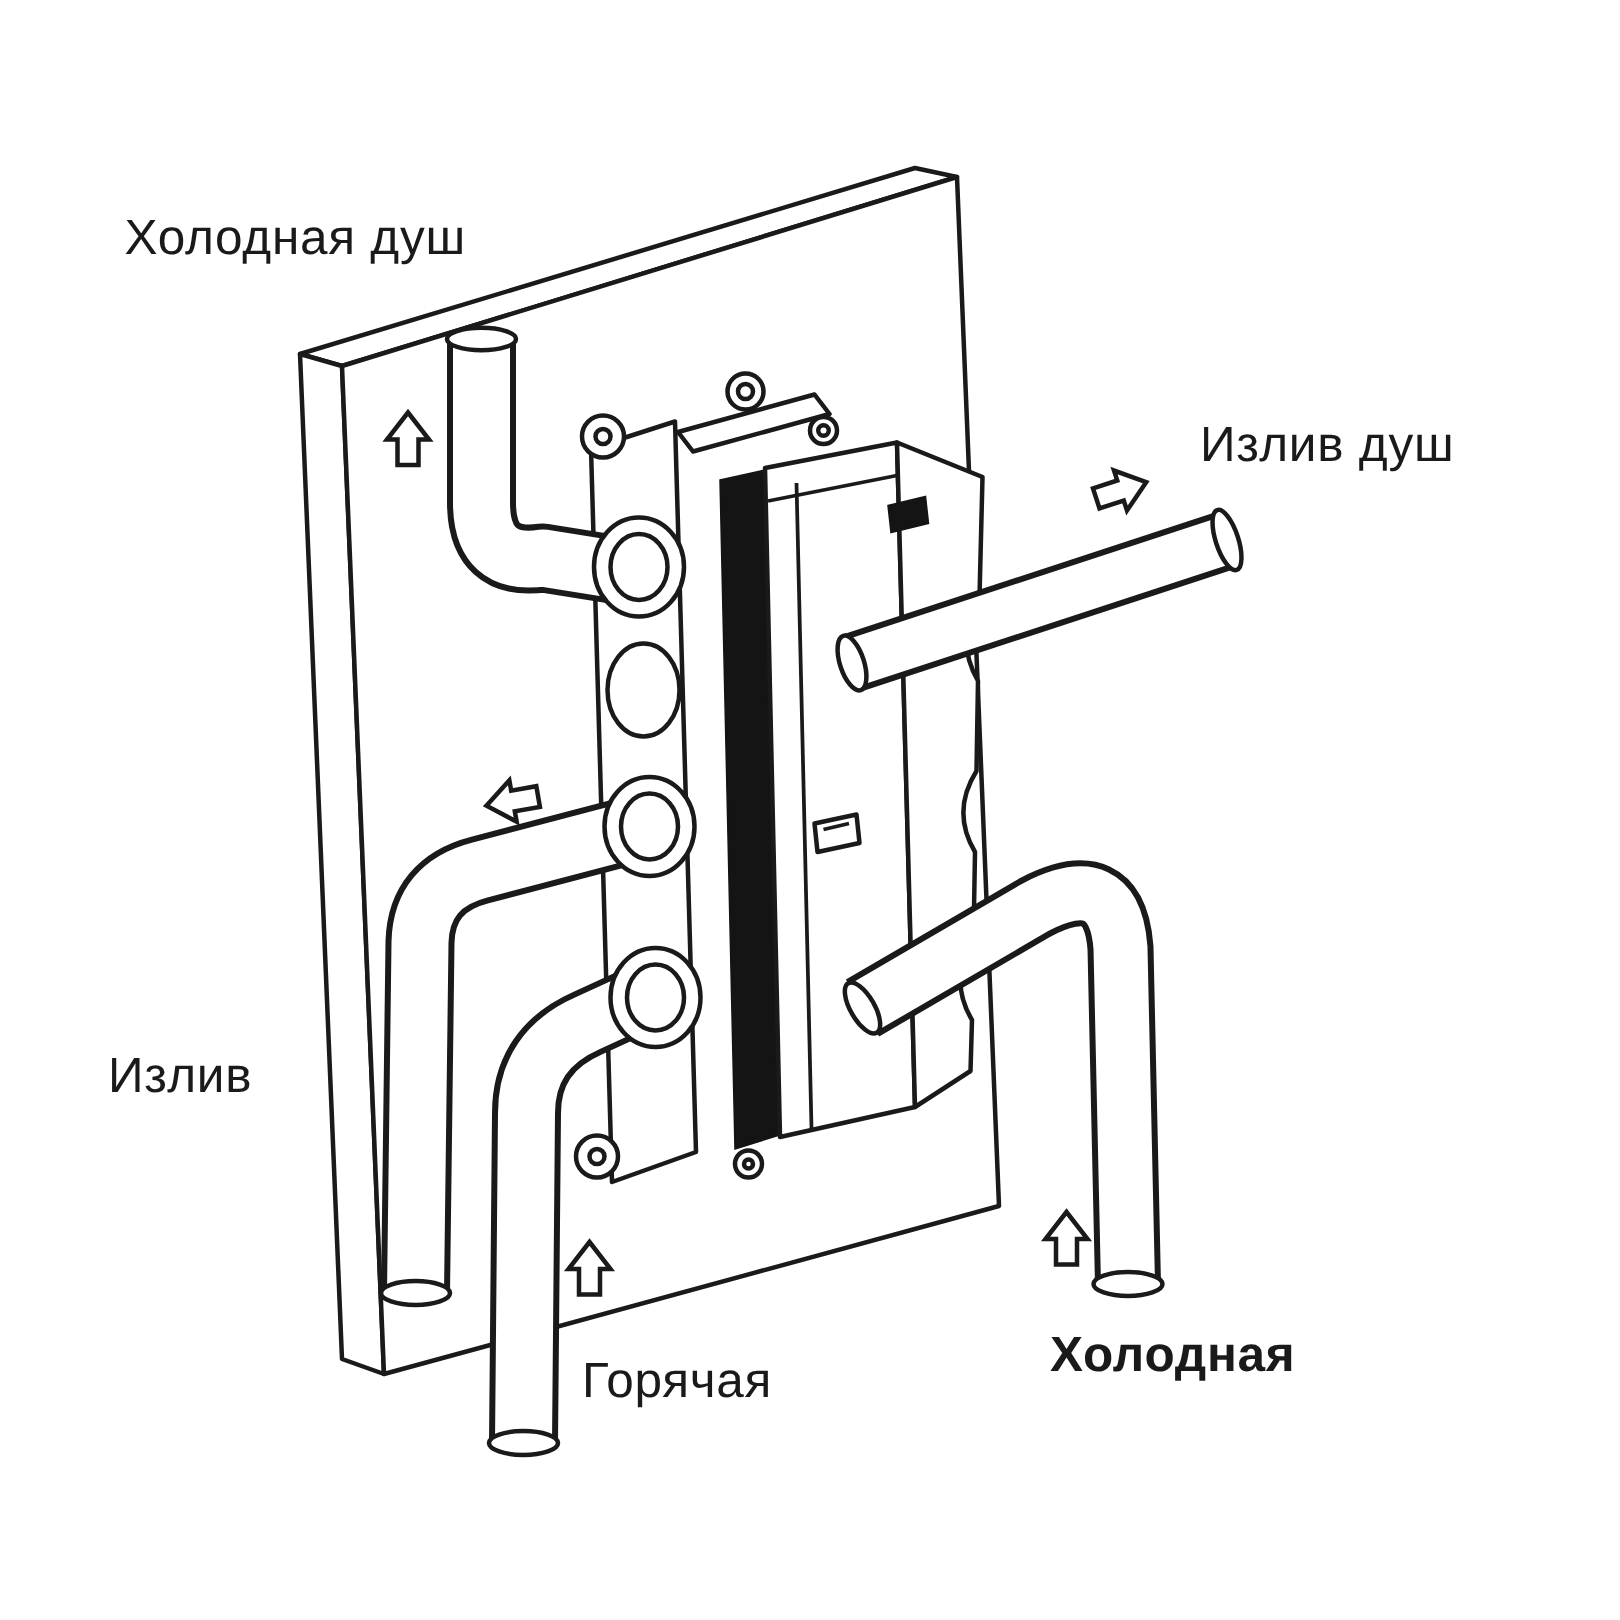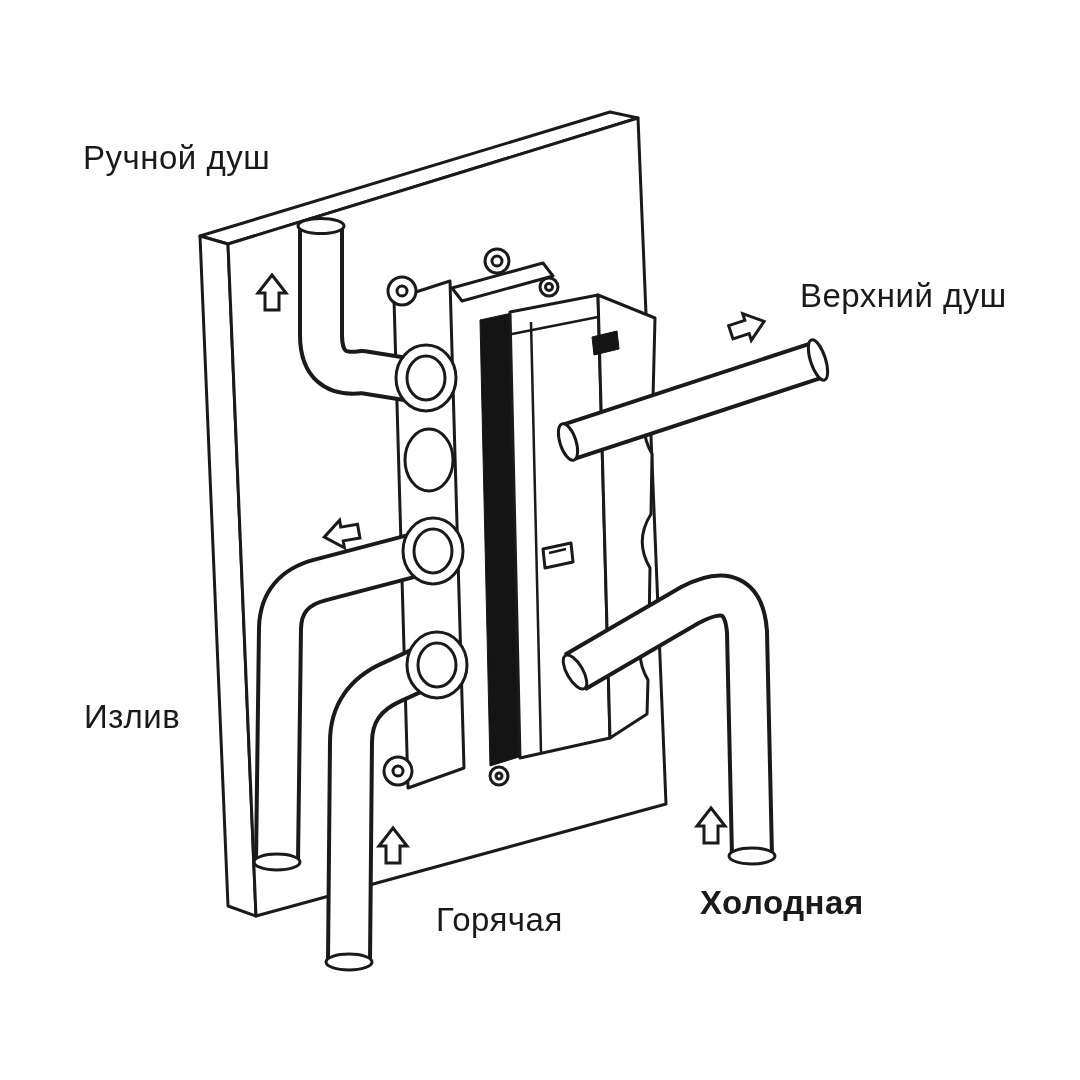--- a/index.html
+++ b/index.html
@@ -122,19 +122,19 @@
       </g>
       <g transform="translate(393,846)">
         <polygon class="arrow" points="0,-18 14,0 7,0 7,17 -7,17 -7,0 -14,0"></polygon>
       </g>
       <g transform="translate(711,826)">
         <polygon class="arrow" points="0,-18 14,0 7,0 7,17 -7,17 -7,0 -14,0"></polygon>
       </g>
     </g>
   </svg>
 
-  <div class="lbl" style="left:83px;  top:139px;">Ручной душ</div>
-  <div class="lbl" style="left:800px; top:277px;">Верхний душ</div>
-  <div class="lbl" style="left:84px;  top:698px;">Излив</div>
-  <div class="lbl" style="left:388px; top:901px;margin-left:48px;">Горячая</div>
+  <div class="lbl" style="left:83px;  top:139px;">Холодная душ</div>
+  <div class="lbl" style="left:800px; top:277px;">Излив душ</div>
+  <div class="lbl" style="left:72px;  top:698px;">Излив</div>
+  <div class="lbl" style="left:388px; top:901px;">Горячая</div>
   <div class="lbl" style="left:700px; top:884px;font-weight:bold;">Холодная</div>
 
 </div>
 
 </body></html>

